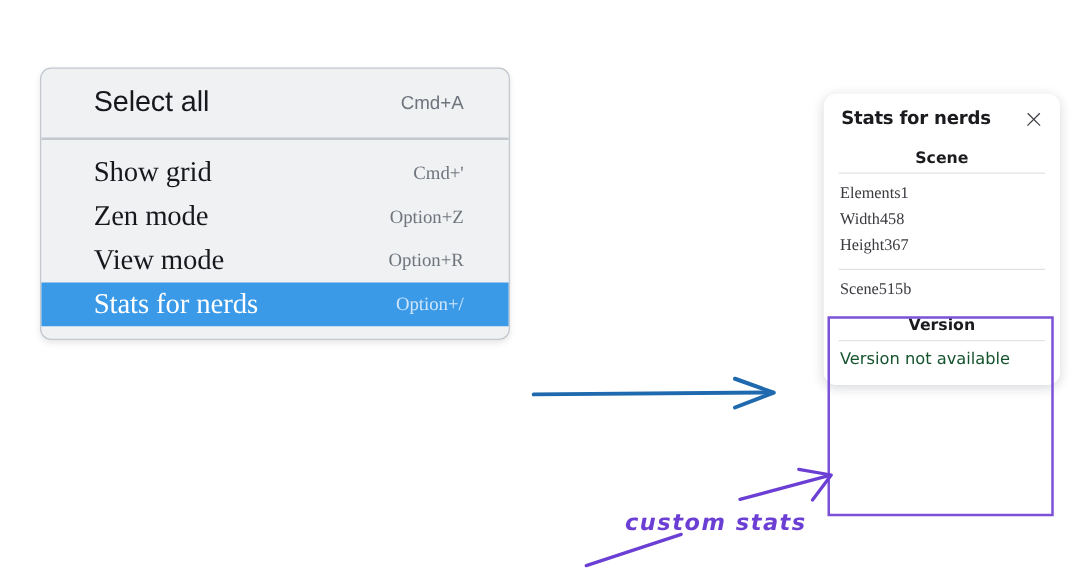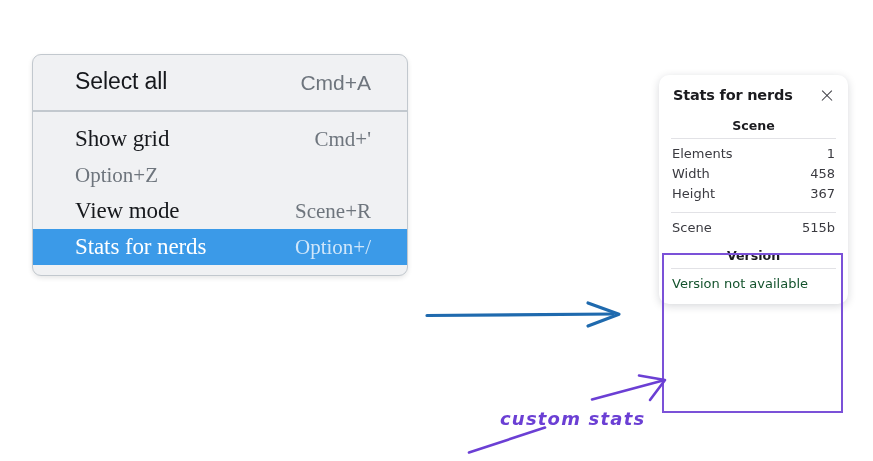--- a/index.html
+++ b/index.html
@@ -48,21 +48,21 @@
     box-sizing: border-box;
     cursor: default;
   }
   .menu-item .mi-label {
     font-size: 23px;
     color: #16181c;
     letter-spacing: -0.1px;
     white-space: nowrap;
   }
   .menu-item .mi-shortcut {
-    font-size: 21px;
+    font-size: 15px;
     color: #6e757d;
     white-space: nowrap;
     padding-top: 2px;
   }
   .menu-item.selected {
     background: #3b9ae8;
   }
   .menu-item.selected .mi-label { color: #ffffff; }
   .menu-item.selected .mi-shortcut { color: #cfe6fa; }
 
@@ -120,25 +120,25 @@
     color: #1b1b1f;
     padding: 2px 0 5px 0;
   }
   .stats-rule {
     height: 1px;
     background: #e2e2e6;
     margin: 0 0 4px 0;
   }
   .stats-row {
     display: flex;
-    justify-content: space-between;
     align-items: baseline;
     font-size: 13px;
     color: #3a3a40;
     padding: 2.5px 1px;
+    font-family: Liberation Serif, serif;
   }
   .stats-row .sr-key { white-space: nowrap; }
   .stats-row .sr-val { white-space: nowrap; }
   .stats-note {
     font-size: 13px;
     color: #14532d;
     padding: 3px 1px 1px 1px;
     white-space: nowrap;
   }
 
@@ -185,25 +185,26 @@
       <span class="mi-shortcut">Cmd+A</span>
     </div>
   </div>
 
   <div class="menu-section section-bottom">
     <div class="menu-item">
       <span class="mi-label">Show grid</span>
       <span class="mi-shortcut">Cmd+'</span>
     </div>
     <div class="menu-item">
+      <span class="mi-label">Zen mode</span>
       <span class="mi-shortcut">Option+Z</span>
     </div>
     <div class="menu-item">
       <span class="mi-label">View mode</span>
-      <span class="mi-shortcut">Scene+R</span>
+      <span class="mi-shortcut">Option+R</span>
     </div>
     <div class="menu-item selected">
       <span class="mi-label">Stats for nerds</span>
       <span class="mi-shortcut">Option+/</span>
     </div>
   </div>
 </div>
 
 <div id="stats-panel">
 

